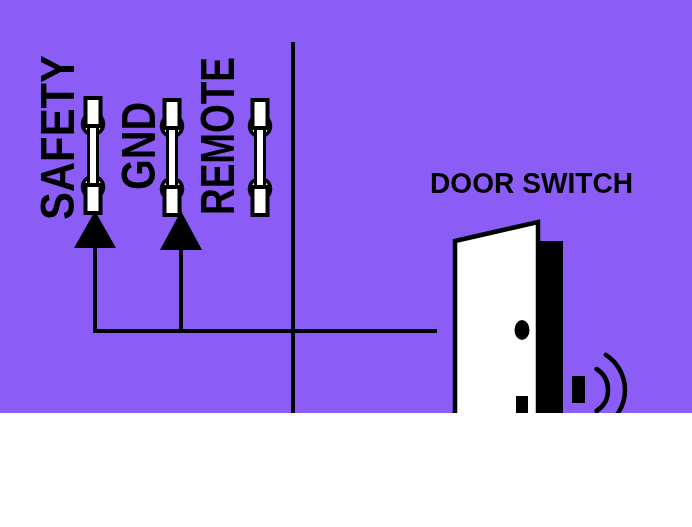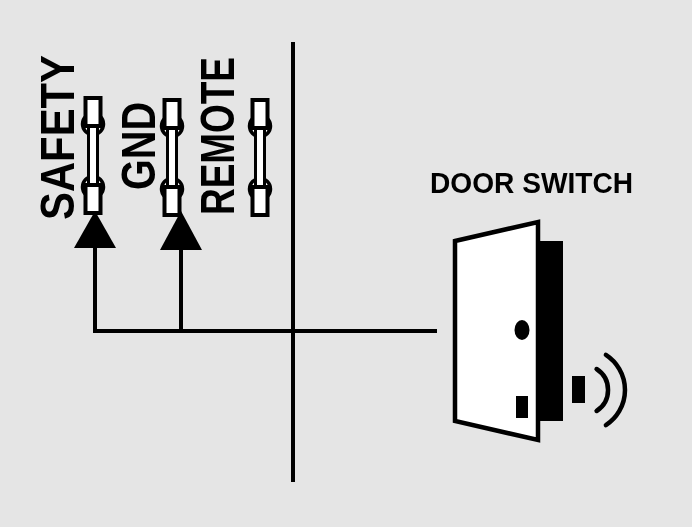--- a/index.html
+++ b/index.html
@@ -3,22 +3,22 @@
 <meta charset="utf-8">
 <style>
   html, body {
     margin: 0;
     padding: 0;
     background: #ffffff;
   }
   #canvas {
     position: relative;
     width: 692px;
-    height: 527px;
-    background: #e5e5e5;
+    height: 413px;
+    background: #8b5cf6;
     overflow: hidden;
     text-align: right;
   }
   svg {
     display: block;
   }
   text {
     font-family: "Liberation Sans", sans-serif;
     font-weight: bold;
     fill: #000000;

